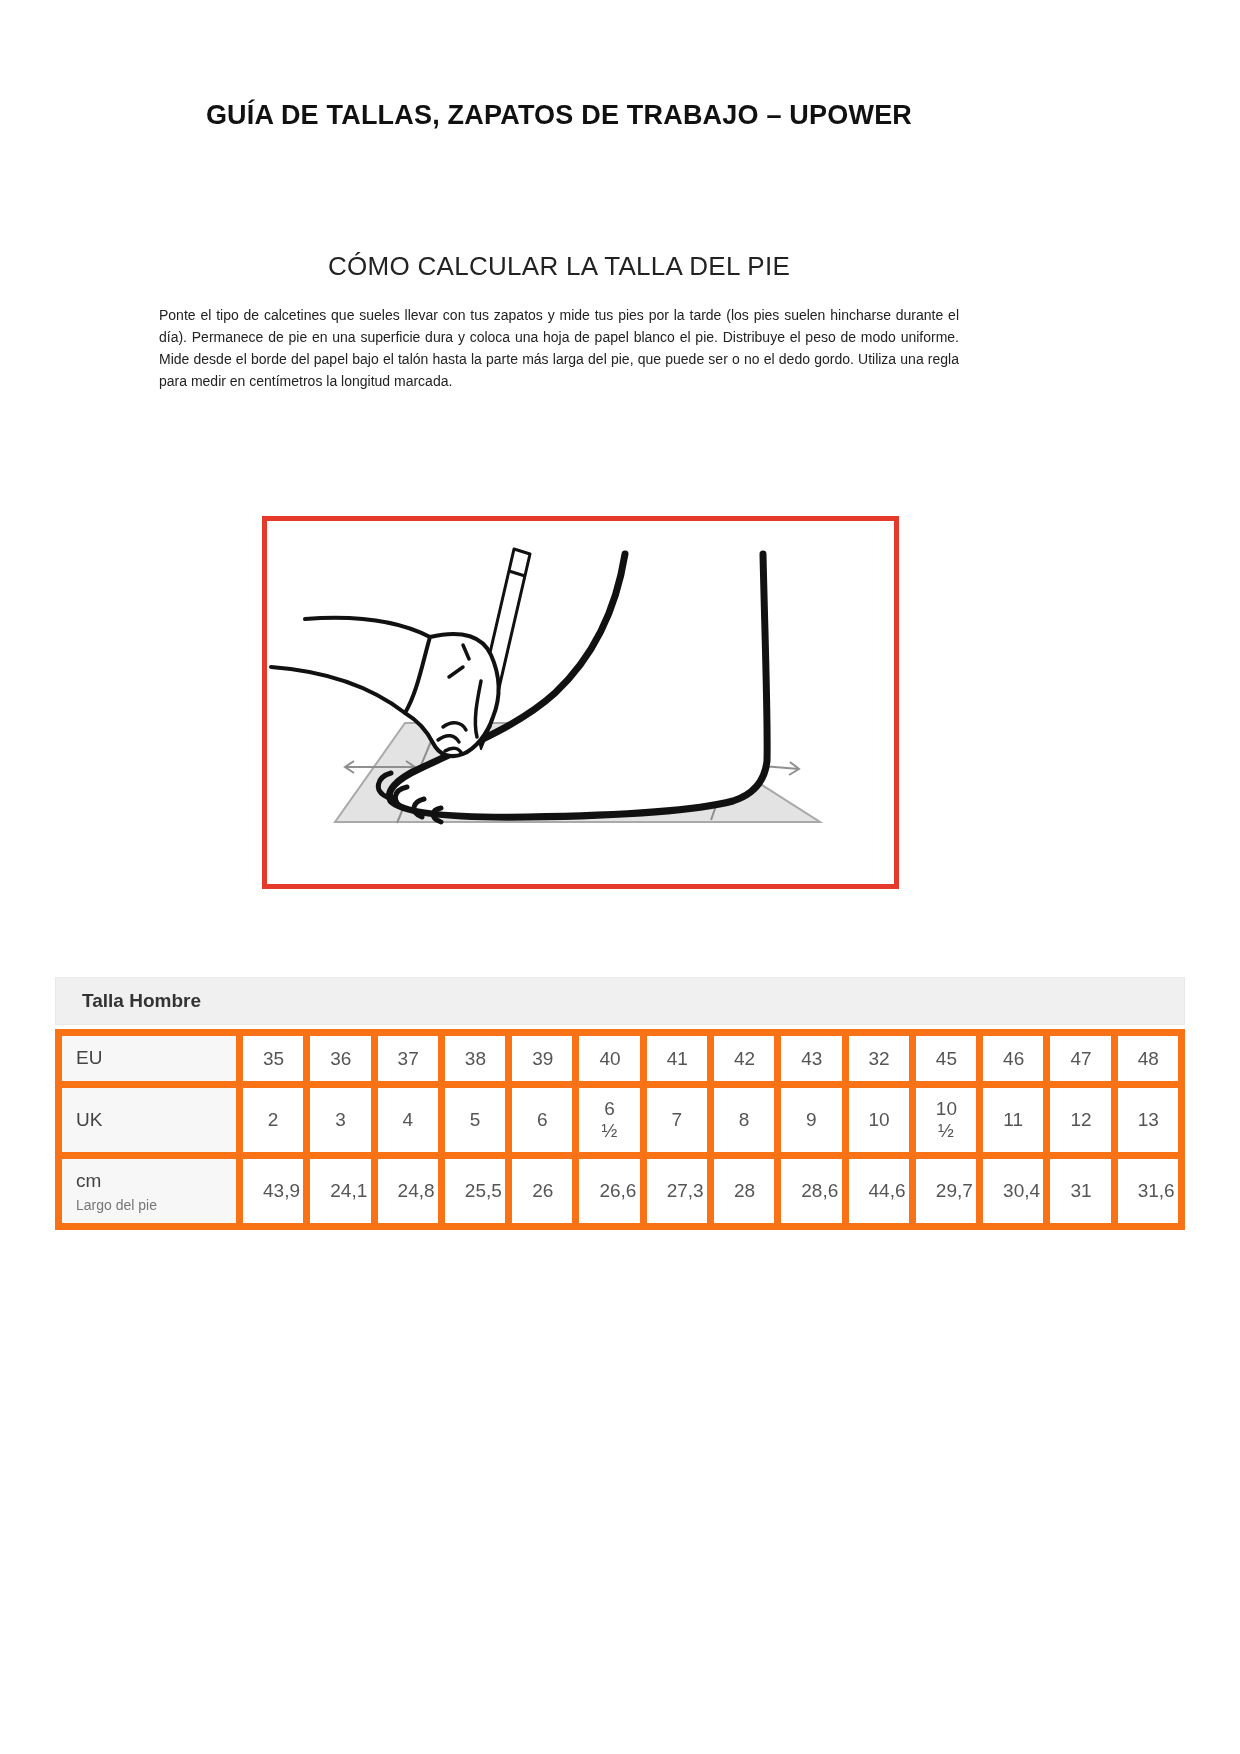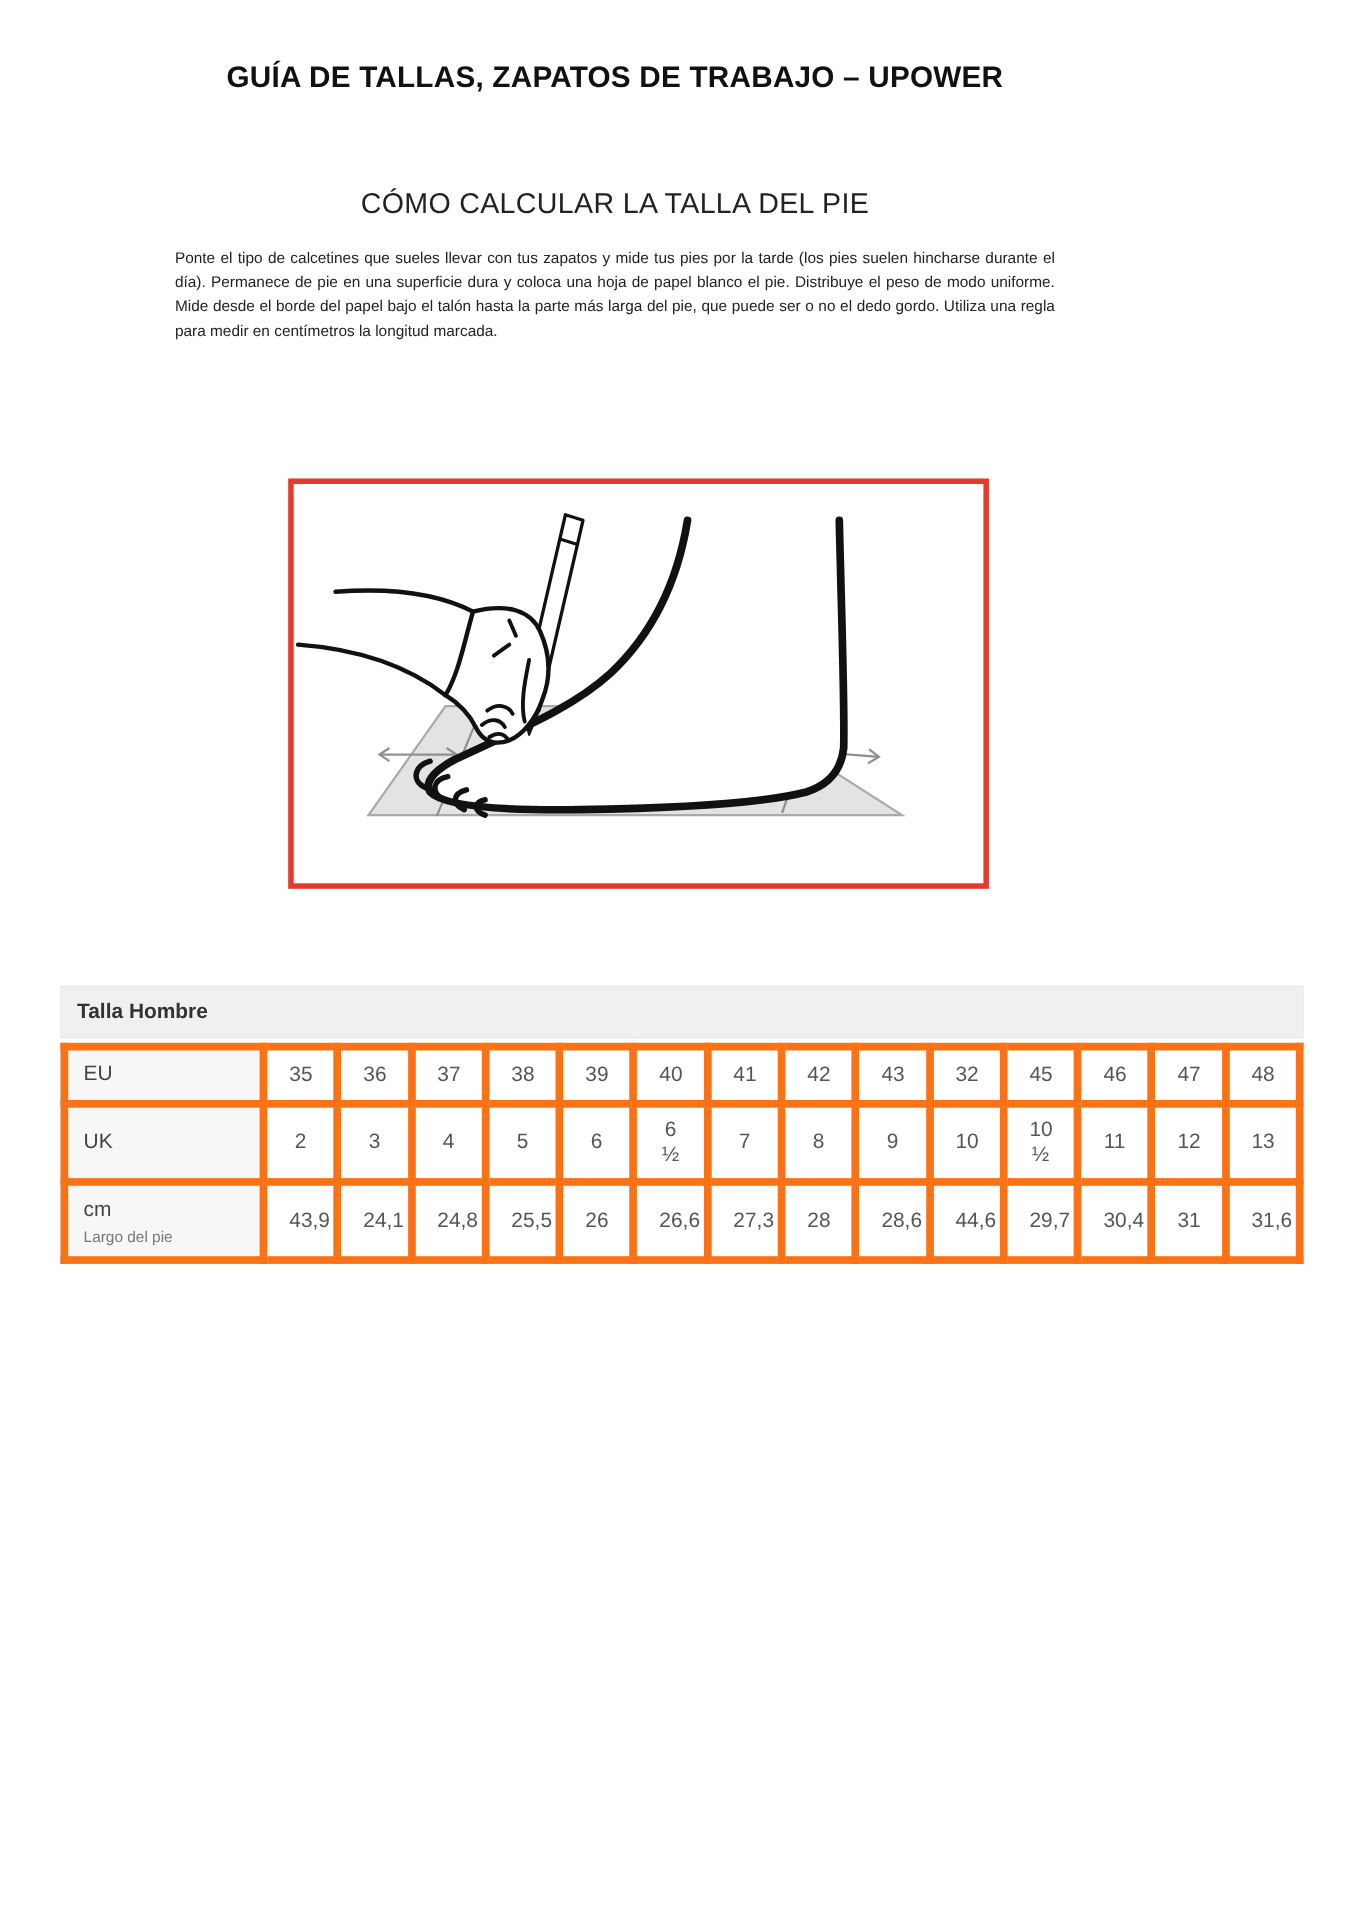--- a/index.html
+++ b/index.html
@@ -2,41 +2,41 @@
 <html><head>
 <meta charset="utf-8">
 <style>
   html,body{margin:0;padding:0;}
   body{
     width:1240px;height:1754px;overflow:hidden;background:#ffffff;
     font-family:"Liberation Sans", sans-serif;color:#1f1f1f;
   }
   .content{width:800px;margin-left:159px;}
   .doc-title{
-    padding-top:56px;font-size:27px;font-weight:bold;letter-spacing:.2px;
+    padding-top:101px;font-size:27px;font-weight:bold;letter-spacing:.2px;
     text-align:center;color:#111;line-height:1.1;
   }
   .sec-heading{
-    margin-top:84px;font-size:26px;font-weight:400;text-align:center;
+    margin-top:120px;font-size:26px;font-weight:400;text-align:center;
     color:#222;letter-spacing:.3px;
   }
   .body-par{
     margin-top:22px;font-size:14px;line-height:1.585;text-align:justify;
     color:#222;
   }
   .illustration-frame{
     margin-top:124px;margin-left:103px;width:627px;height:363px;
     border:5px solid #e5392b;background:#fff;box-sizing:content-box;
   }
   .illustration-frame svg{display:block;width:100%;height:100%;}
   .sec-heading.typology{margin-top:92px;}
   .table-wrap{margin:88px 55px 0 55px;font-size:19px;}
   .table-title-bar{
     border:1px solid #e9e9e9;background:#f0f0f0;color:#333;
-    font-weight:bold;padding:12px 14px;margin-bottom:4px;
+    font-weight:bold;padding:12px 26px;margin-bottom:4px;
   }
   table.size-table{width:100%;border-collapse:collapse;table-layout:fixed;}
   table.size-table th,table.size-table td{border:7px solid #f97316;}
   table.size-table th.row-label{
     width:146px;background:#f7f7f7;text-align:left;font-weight:400;
     color:#444;padding:10px 14px;vertical-align:middle;
   }
   table.size-table td{
     text-align:center;color:#555;padding:10px 20px;background:#fff;
   }

